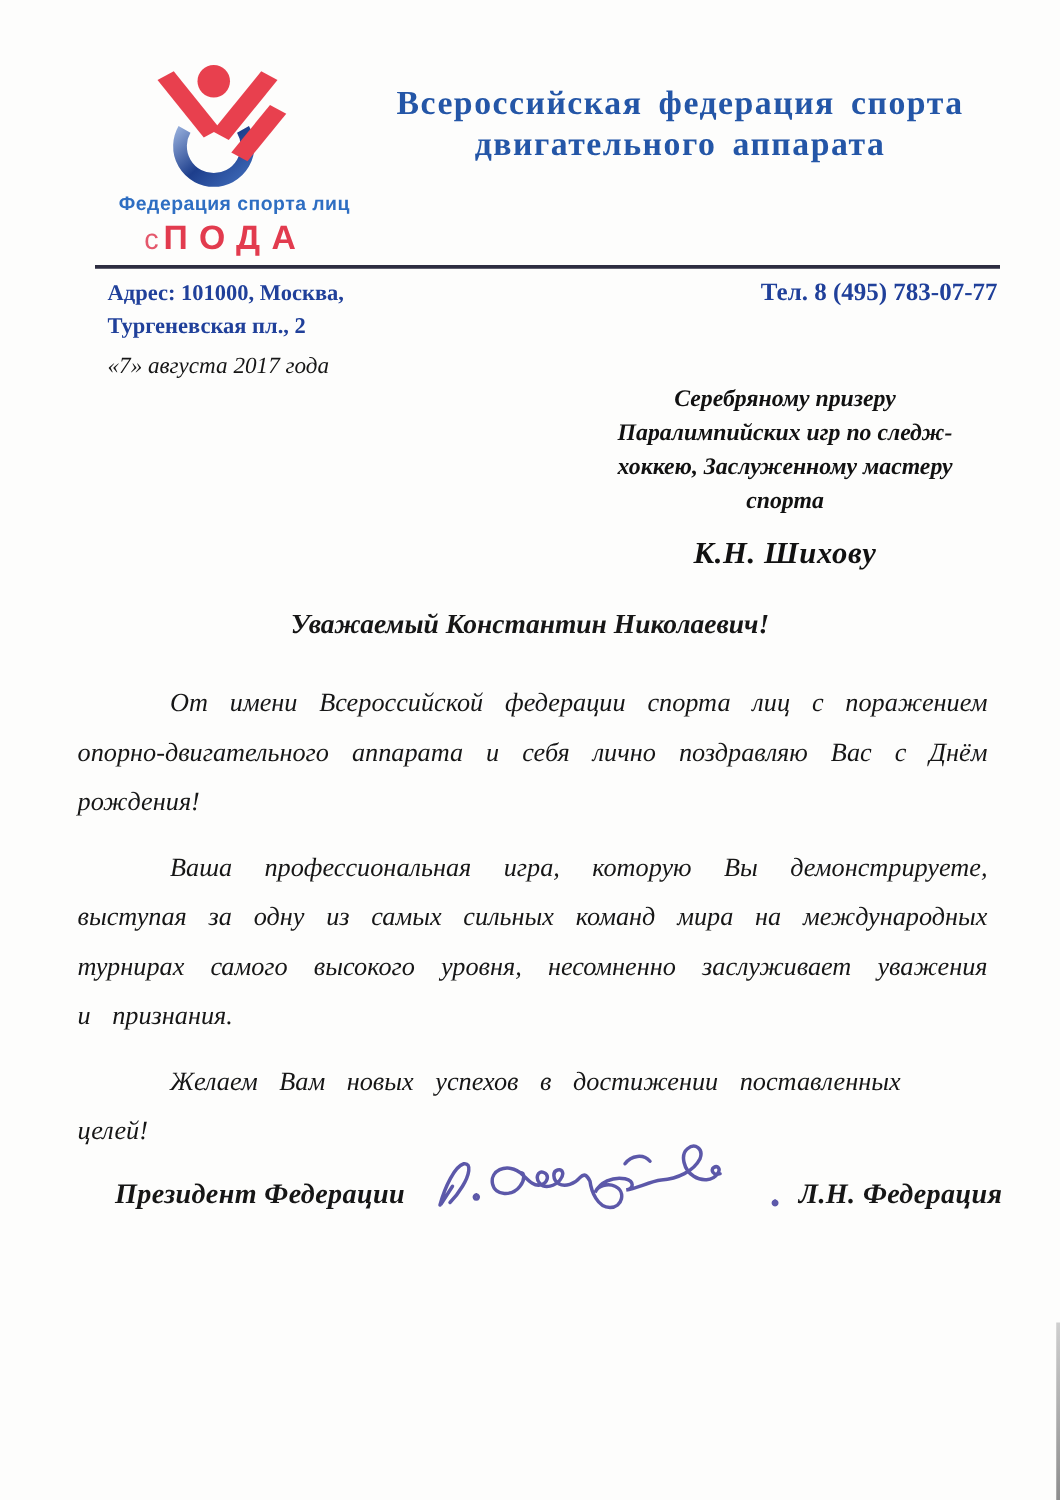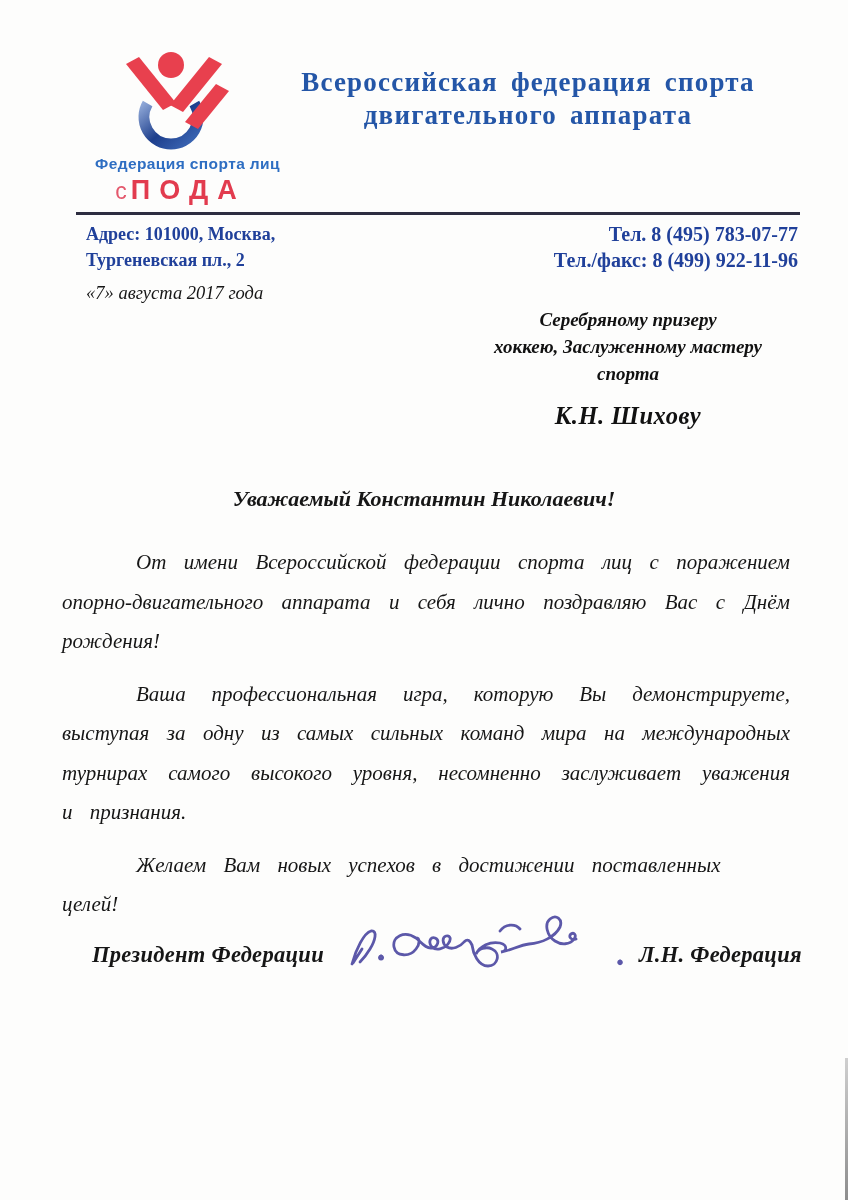--- a/index.html
+++ b/index.html
@@ -26,21 +26,21 @@
   }
   .logo-acronym {
     margin-top: 3px; margin-right: 14px;
     font-family: "Liberation Sans", sans-serif;
     color: #e23b4e; line-height: 28px;
   }
   .logo-acronym .small-c { font-size: 23px; font-weight: 400; color: #e4586c; letter-spacing: 4px; }
   .logo-acronym .poda { font-size: 27px; font-weight: 700; letter-spacing: 9px; }
 
   .letter-title {
-    position: absolute; left: 278px; top: 66px; width: 500px;
+    position: absolute; left: 294px; top: 66px; width: 500px;
     text-align: center;
     font-weight: 700; font-size: 27px; line-height: 33px;
     letter-spacing: 1.2px; word-spacing: 5px;
     color: #2456a7;
   }
   .letter-title span { display: block; }
 
   .header-rule {
     position: absolute; left: 76px; top: 212px; width: 724px; height: 2.5px;
     background: #2d2d40;
@@ -142,27 +142,27 @@
   </h1>
 
   <div class="header-rule"></div>
 
   <div class="address-block">
     <span>Адрес: 101000, Москва,</span>
     <span>Тургеневская пл., 2</span>
   </div>
   <div class="phone-block">
     <span>Тел. 8 (495) 783-07-77</span>
-    <span>Тел./факс: 8 (499) 922-11-96</span>
   </div>
 
   <div class="letter-date">«7» августа 2017 года</div>
 
   <div class="recipient-block">
     <span>Серебряному призеру</span>
+    <span>Паралимпийских игр по следж-</span>
     <span>хоккею, Заслуженному мастеру</span>
     <span>спорта</span>
     <div class="recipient-name">К.Н. Шихову</div>
   </div>
 
   <div class="salutation">Уважаемый Константин Николаевич!</div>
 
   <div class="letter-body">
     <p>От имени Всероссийской федерации спорта лиц с поражением опорно-двигательного аппарата и себя лично поздравляю Вас с Днём рождения!</p>
     <p>Ваша профессиональная игра, которую Вы демонстрируете, выступая за одну из самых сильных команд мира на международных турнирах самого высокого уровня, несомненно заслуживает уважения и признания.</p>

